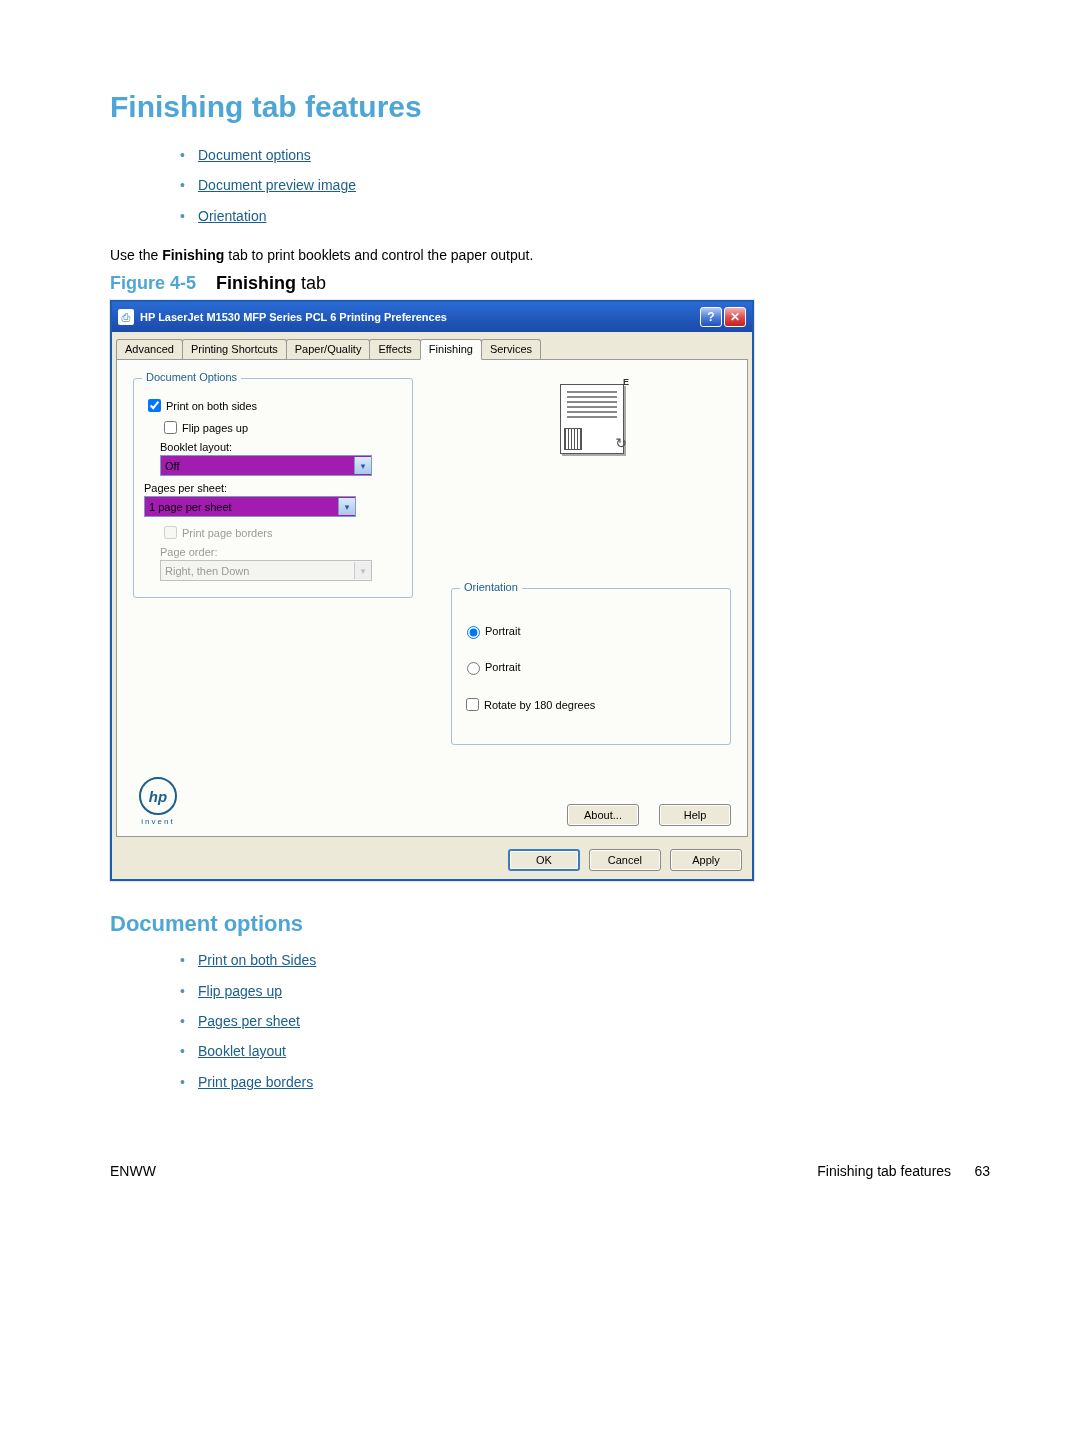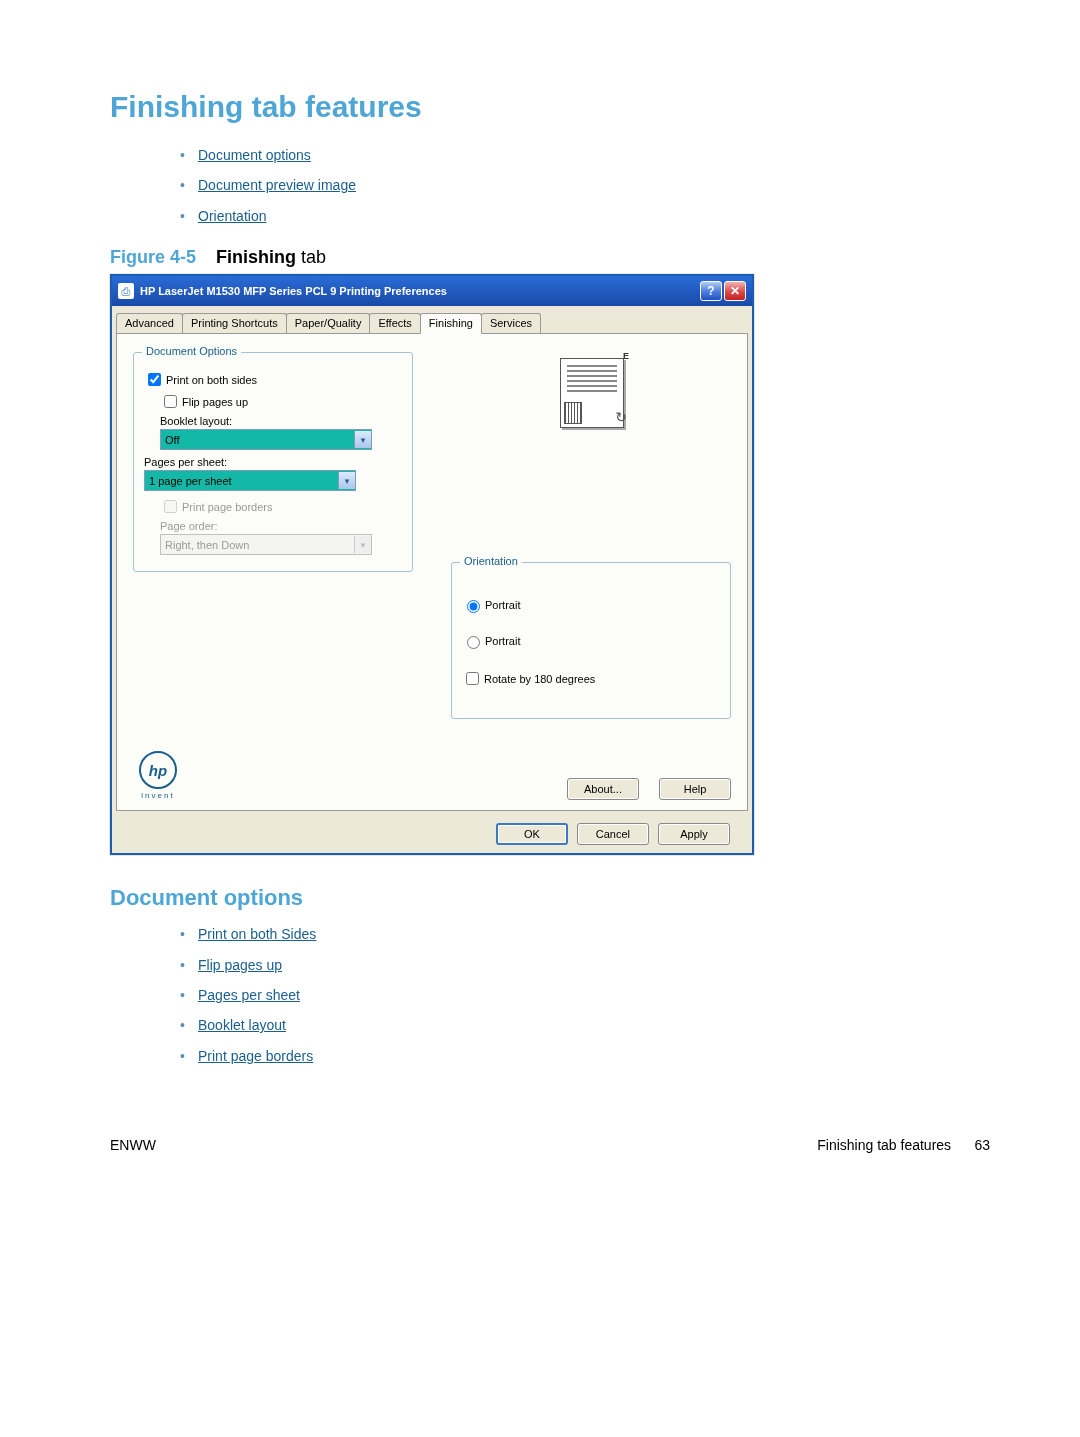--- a/index.html
+++ b/index.html
@@ -150,21 +150,21 @@
   .left-col { width: 280px; float: left; }
   .right-col { width: 280px; float: right; }
   .chk { display: flex; align-items: center; margin: 3px 0; }
   .chk input { margin-right: 5px; }
   .chk.disabled { color: #9a9a9a; }
   .label-row { margin: 4px 0 2px 0; }
   .combo {
     width: 210px;
     display: flex;
     border: 1px solid #7f9db9;
-    background: #14b8a6;
+    background: #a21caf;
     height: 19px;
     align-items: center;
     margin-bottom: 6px;
   }
   .combo.disabled { background: #f4f4f0; color:#9a9a9a; border-color:#c0c0c0;}
   .combo .val { flex: 1; padding: 0 4px; }
   .combo .drop {
     width: 16px; height: 17px;
     background: linear-gradient(to bottom,#dbeafc,#aac7ea);
     border-left: 1px solid #7f9db9;
@@ -222,21 +222,21 @@
     margin:0 auto 2px auto;
   }
   .btn {
     min-width:72px; padding:2px 12px; height:22px;
     border:1px solid #888; background:#ece9d8;
     border-radius:3px; cursor:pointer;
     box-shadow: inset 0 0 0 1px #fff;
     font-family:Tahoma,Arial,sans-serif; font-size:11px;
   }
   .dialog-buttons {
-    padding: 8px 22px;
+    padding: 8px 10px;
     text-align: right;
     background:#ece9d8;
   }
   .dialog-buttons .btn { margin-left:6px; }
   .btn.default { border:2px solid #3a7ac0; }
 
   h2.sub-title {
     color:#4ea6d6;
     font-size:22px;
     font-weight:bold;
@@ -255,31 +255,34 @@
 
 <div class="page">
   <h1 class="main-title">Finishing tab features</h1>
 
   <ul class="link-list">
     <li><a href="#">Document options</a></li>
     <li><a href="#">Document preview image</a></li>
     <li><a href="#">Orientation</a></li>
   </ul>
 
+  <p class="body-text">
+    <span>Use the </span><b>Finishing</b><span> tab to print booklets and control the paper output.</span>
+  </p>
 
   <div class="figure-caption">
     <span class="fig-label">Figure 4-5</span>
     <span>&nbsp;&nbsp;</span>
     <span class="fig-title">Finishing</span><span> tab</span>
   </div>
 
   <div class="dialog">
     <div class="titlebar">
       <span class="app-icon">⎙</span>
-      <span class="title">HP LaserJet M1530 MFP Series PCL 9 Printing Preferences</span>
+      <span class="title">HP LaserJet M1530 MFP Series PCL 6 Printing Preferences</span>
       <span class="win-btn help">?</span>
       <span class="win-btn">✕</span>
     </div>
 
     <div class="tabstrip">
       <div class="tab">Advanced</div>
       <div class="tab">Printing Shortcuts</div>
       <div class="tab">Paper/Quality</div>
       <div class="tab">Effects</div>
       <div class="tab active">Finishing</div>

